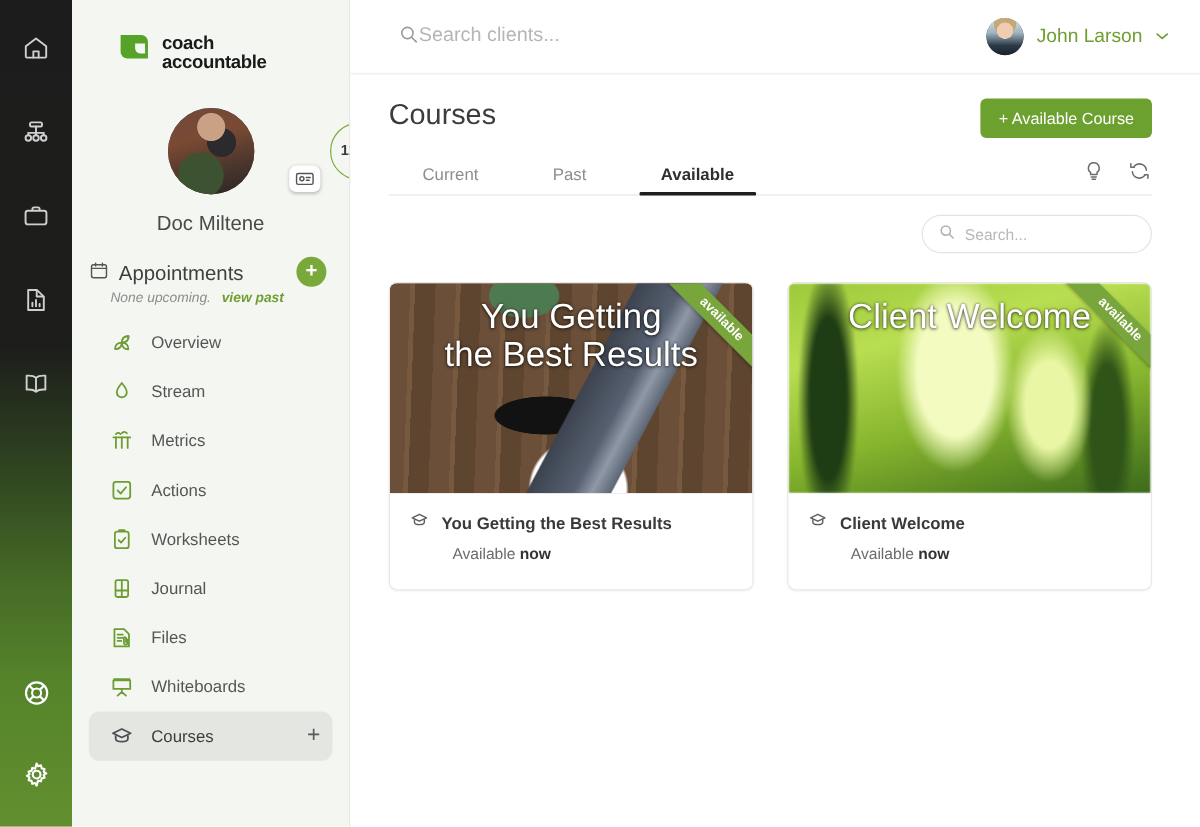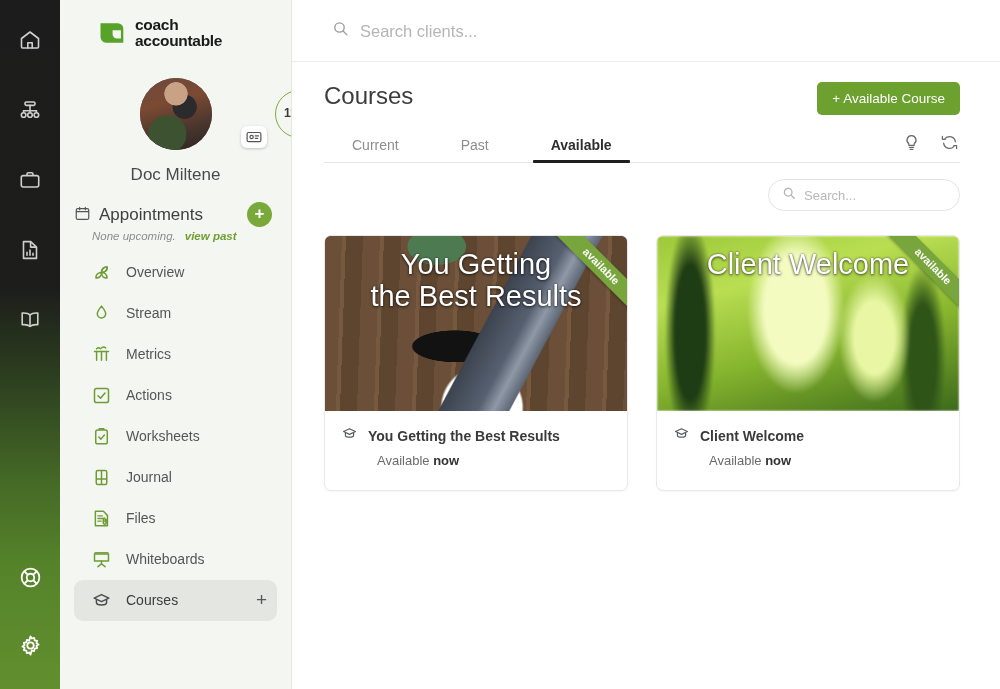--- a/index.html
+++ b/index.html
@@ -33,21 +33,21 @@
     background: #f4f7f1;
     border-right: 1px solid #e3e7df;
     display: flex; flex-direction: column;
     overflow: hidden;
   }
   .logo-wrap {
     display: flex; align-items: center; gap: 9px;
     padding: 17px 0 0 38px; cursor: pointer;
   }
   .logo-mark { width: 28px; height: 28px; flex: 0 0 28px; }
-  .logo-text { line-height: 1.05; }
+  .logo-text { line-height: 1.05; margin-top: 12px; }
   .logo-text div {
     font-size: 15.5px; font-weight: bold; color: #1a1a1a; letter-spacing: -0.3px;
   }
 
   .client-row {
     position: relative; height: 92px; margin-top: 18px;
     display: flex; align-items: center; justify-content: center;
   }
   .msg-btn {
     position: absolute; left: 89px; top: 25px;
@@ -121,21 +121,21 @@
   .nav-item .trail {
     margin-left: auto; font-size: 19px; color: #55595a; line-height: 0;
   }
 
   
   .main { flex: 1 1 auto; height: 689px; background: #fff; display: flex; flex-direction: column; min-width: 0; }
   .topbar {
     height: 62px; flex: 0 0 62px; border-bottom: 1px solid #ededed;
     display: flex; align-items: center; padding: 0 22px 0 40px;
   }
-  .gsearch { display: flex; align-items: flex-end; gap: 11px; flex: 1 1 auto; cursor: text; }
+  .gsearch { display: flex; align-items: flex-start; flex: 1 1 auto; cursor: text; }
   .gsearch input {
     border: 0; outline: 0; background: transparent; font-size: 16.5px;
     color: #4a4a4a; width: 320px; font-family: inherit;
   }
   .gsearch input::placeholder { color: #b5b5b5; }
   .user {
     display: flex; align-items: center; gap: 11px; cursor: pointer; padding-right: 4px;
   }
   .avatar-sm {
     width: 31px; height: 31px; border-radius: 50%; overflow: hidden; position: relative;
@@ -458,20 +458,31 @@
 
     <div class="topbar">
       <div class="gsearch">
         <span>
           <svg width="17" height="17" viewBox="0 0 24 24" fill="none" stroke="#9a9a9a" stroke-width="1.9" stroke-linecap="round">
             <circle cx="10.6" cy="10.6" r="6.6"></circle>
               <path d="M15.6 15.6 21 21"></path>
           </svg>
         </span>
         <input type="text" placeholder="Search clients..." style="">
+      </div>
+      <div class="user">
+        <span class="avatar-sm">
+            <span class="ph"></span>
+          </span>
+        <span class="nm">John Larson</span>
+        <span class="cv">
+          <svg width="11" height="8" viewBox="0 0 12 8" fill="none" stroke="#6f9e33" stroke-width="1.5" stroke-linecap="round" stroke-linejoin="round">
+              <path d="M1.4 2.2 6 6.2l4.6-4"></path>
+            </svg>
+        </span>
       </div>
     </div>
 
     <div class="content">
 
       <div class="page-head">
         <h1 class="page-title">Courses</h1>
         <button class="btn-primary">+ Available Course</button>
       </div>
 

